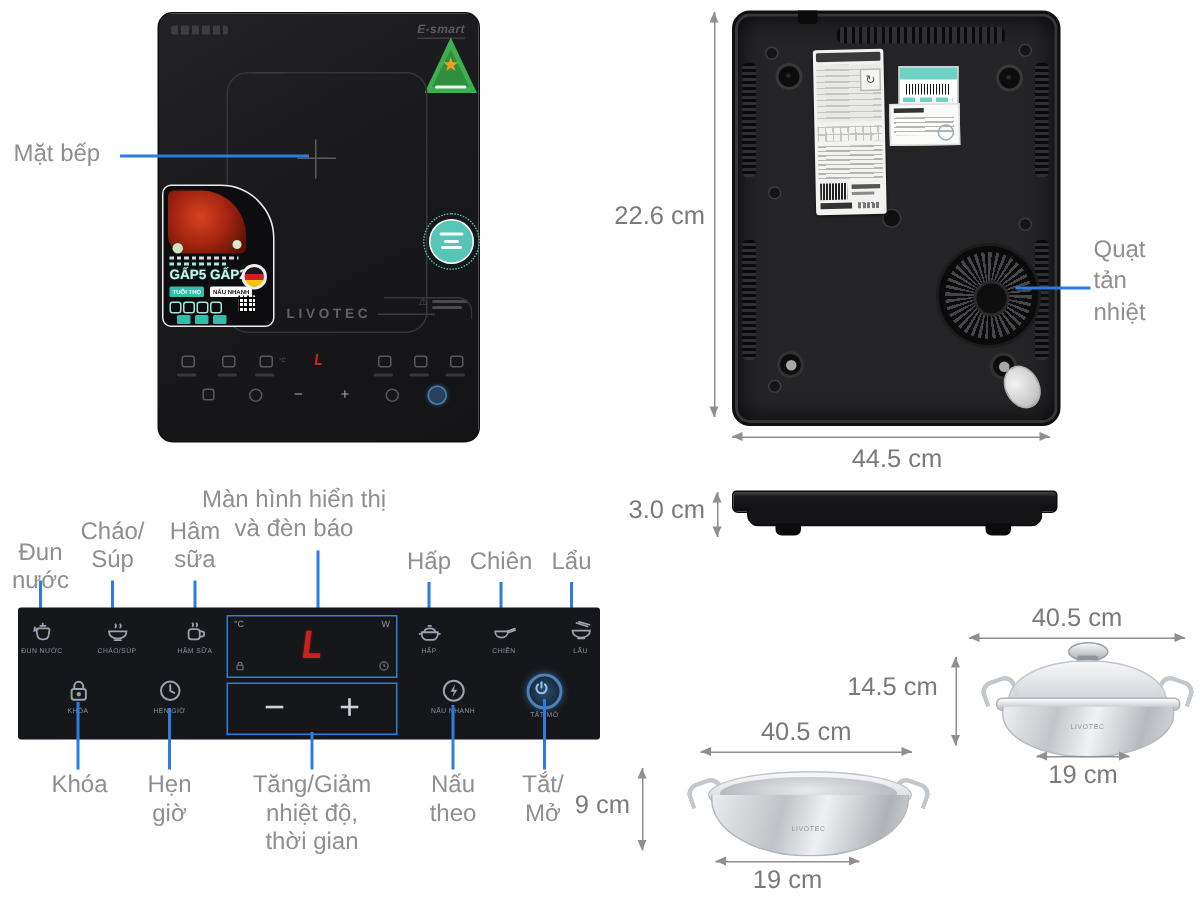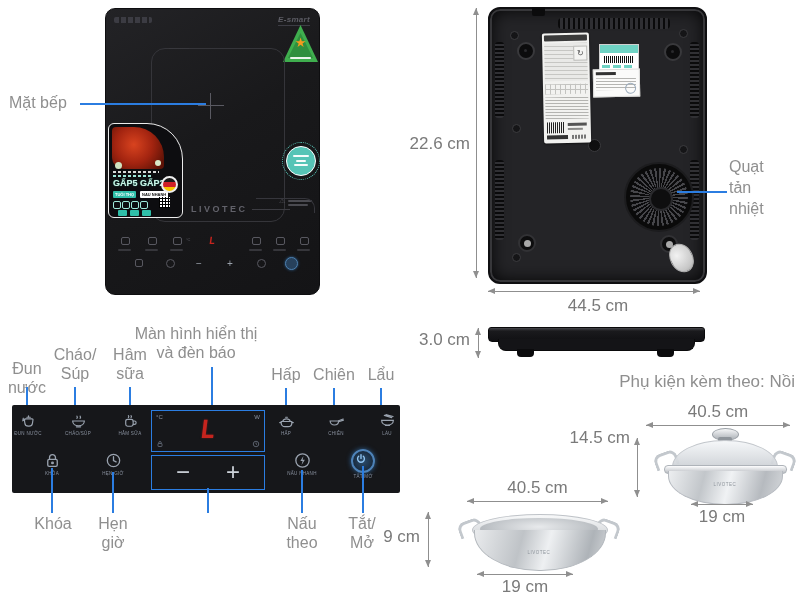--- a/index.html
+++ b/index.html
@@ -261,26 +261,25 @@
 tản
 nhiệt</div>
 
   <div class="side-top"></div>
   <div class="side-tray"></div>
   <div class="side-foot" style="left:517px;"></div>
   <div class="side-foot" style="left:657px;"></div>
   <div class="dv" style="left:478px;top:328px;height:30px;"></div>
   <div class="dlab" style="left:408px;top:330px;width:62px;text-align:right;">3.0 cm</div>
 
-  <div class="clab" style="left:600px;top:372px;width:195px;text-align:right;font-size:17px;">Phụ kiện kèm theo: Nồi</div>
 
   <div class="dh" style="left:646px;top:425px;width:144px;"></div>
   <div class="dlab" style="left:648px;top:402px;width:140px;text-align:center;">40.5 cm</div>
   <div class="dv" style="left:637px;top:438px;height:59px;"></div>
-  <div class="dlab" style="left:560px;top:428px;width:70px;text-align:right;">14.5 cm</div>
+  <div class="dlab" style="left:560px;top:448px;width:70px;text-align:center;">14.5 cm</div>
   <div class="abs" style="left:658px;top:428px;width:134px;height:76px;">
     <div class="pot-handle" style="left:-4px;top:24px;transform:rotate(-20deg);"></div>
     <div class="pot-handle" style="right:-4px;top:24px;transform:rotate(20deg);"></div>
     <div class="abs" style="left:54px;top:0;width:25px;height:11px;border-radius:50%;background:linear-gradient(180deg,#f6f7f8,#a9aeb4);border:1px solid #9ba1a7;"></div>
     <div class="abs" style="left:60px;top:9px;width:14px;height:5px;background:#8f959b;border-radius:2px;"></div>
     <div class="abs" style="left:14px;top:12px;width:104px;height:27px;border-radius:52px 52px 0 0/27px 27px 0 0;background:linear-gradient(180deg,rgba(245,247,249,.97),rgba(203,207,212,.92));border:1px solid #c2c6cb;"></div>
     <div class="abs" style="left:6px;top:37px;width:121px;height:7px;border-radius:4px;background:linear-gradient(180deg,#fdfdfe,#b9bdc2);border:1px solid #aeb3b9;"></div>
     <div class="abs" style="left:10px;top:43px;width:113px;height:33px;border-radius:0 0 57px 57px/0 0 29px 29px;background:linear-gradient(105deg,#eceef0 0%,#c2c6ca 30%,#f0f2f4 52%,#b6babf 80%,#d6d9dc 100%);border:1px solid #b6bac0;border-top:none;"></div>
     <div class="pot-brand" style="top:54px;">LIVOTEC</div>
   </div>
@@ -429,18 +428,21 @@
 
   <div class="cv" style="left:51px;top:468px;height:45px;"></div>
   <div class="cv" style="left:112px;top:472px;height:41px;"></div>
   <div class="cv" style="left:207px;top:488px;height:25px;"></div>
   <div class="cv" style="left:301px;top:470px;height:43px;"></div>
   <div class="cv" style="left:362px;top:466px;height:47px;"></div>
 
   <div class="clab" style="left:28px;top:514px;width:50px;">Khóa</div>
   <div class="clab" style="left:88px;top:514px;width:50px;">Hẹn
 giờ</div>
+  <div class="clab" style="left:158px;top:514px;width:100px;">Tăng/Giảm
+nhiệt độ,
+thời gian</div>
   <div class="clab" style="left:276px;top:514px;width:52px;">Nấu
 theo</div>
   <div class="clab" style="left:337px;top:514px;width:50px;">Tắt/
 Mở</div>
 
 </div>
 
 </body></html>

